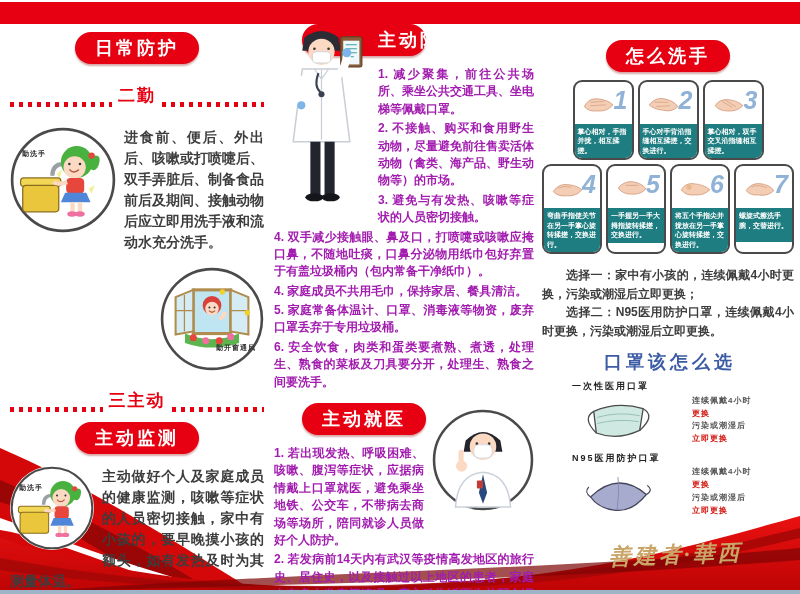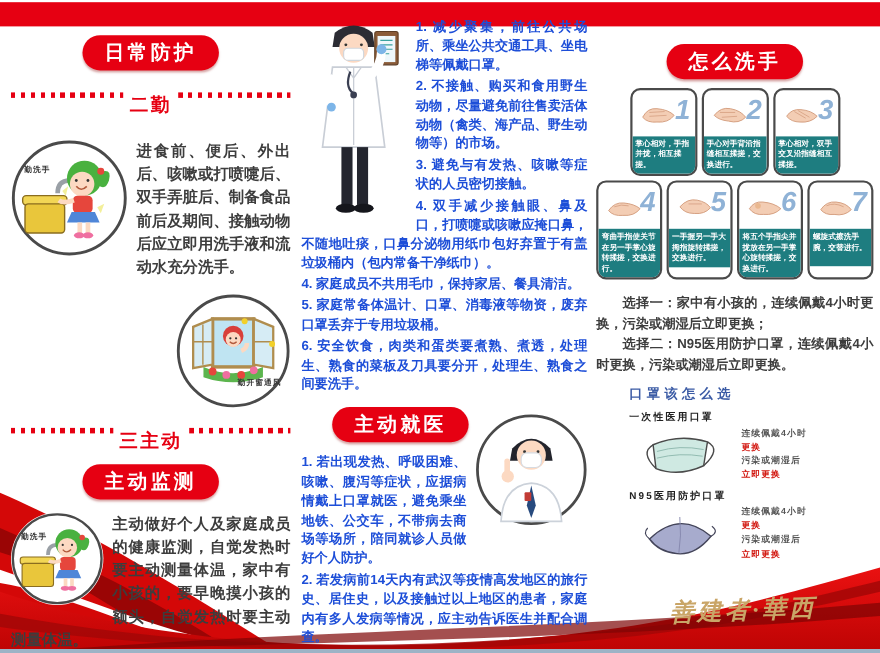--- a/index.html
+++ b/index.html
@@ -7,46 +7,46 @@
           font-family:"Liberation Sans",sans-serif; }
   .topbar { position:absolute; top:2px; left:0; width:800px; height:22px; background:#e60012; z-index:2; }
   .col { position:absolute; top:16px; z-index:2; }
   .col-left  { left:10px;  width:254px; }
   .col-mid   { left:274px; width:260px; }
   .col-right { left:542px; width:252px; }
   .badge { display:block; width:fit-content; background:#e60012; color:#fff; font-weight:bold;
            font-size:18px; letter-spacing:3px; padding:4px 20px; border-radius:999px;
            box-shadow:0 2px 2px rgba(140,0,0,.35); white-space:nowrap; }
   .center { margin-left:auto; margin-right:auto; }
-  .divider { display:flex; align-items:flex-start; gap:6px; }
+  .divider { display:flex; align-items:flex-end; gap:6px; }
   .divider .dots { flex:1; height:5px;
         background-image:repeating-linear-gradient(90deg,#e60012 0 4px,transparent 4px 9px); }
   .divider .lbl { color:#e60012; font-weight:bold; font-size:17px; letter-spacing:2px; }
   .para { font-size:14px; font-weight:bold; color:#3d3d3d; line-height:1.5; text-align:justify; margin:0; }
-  .listp { font-size:12px; font-weight:bold; color:#1d4ed8; line-height:1.45; text-align:justify; margin:0 0 2px 0; }
+  .listp { font-size:12px; font-weight:bold; color:#a21caf; line-height:1.45; text-align:justify; margin:0 0 2px 0; }
   .flow::after { content:""; display:block; clear:both; }
   .f-left  { float:left;  margin:0 8px 4px 0; }
   .f-right { float:right; margin:0 0 4px 8px; }
   .circle-ill { position:relative; background:#fff; border-radius:50%; }
   .circle-ill svg { display:block; }
   .tag { position:absolute; font-size:7px; font-weight:bold; color:#333; letter-spacing:1px; }
   .wash-grid { display:flex; justify-content:center; gap:4px; margin-top:8px; }
   .wcell { width:57px; border:2px solid #4a4a4a; border-radius:9px; background:#fff; overflow:hidden; }
   .wtop { position:relative; height:42px; }
   .wnum { position:absolute; right:4px; top:4px; font-size:25px; font-weight:bold; font-style:italic; color:#8fb2d6; }
   .whand { position:absolute; left:2px; top:9px; }
   .wcap { background:#1e7d80; color:#fff; font-size:7px; line-height:1.35; padding:3px 3px; min-height:28px; font-weight:bold; }
   .mask-sel { margin-top:12px; }
   .mask-sel p { font-size:12px; font-weight:bold; color:#3d3d3d; line-height:1.55; margin:0; text-align:justify; }
   .ind { text-indent:2em; }
   .cen { text-align:center !important; }
   .mask-panel { margin-top:10px; padding-left:30px; position:relative; }
-  .mp-title { color:#3b5ba5; font-weight:bold; font-size:12px; letter-spacing:4px; }
+  .mp-title { color:#3b5ba5; font-weight:bold; font-size:18px; letter-spacing:4px;margin-left:32px; }
   .mp-label { font-size:9px; font-weight:bold; color:#222; letter-spacing:2px; margin:6px 0 1px; }
-  .mp-row { display:flex; align-items:center; gap:10px; }
+  .mp-row { display:flex; align-items:center; gap:28px; }
   .mp-notes { font-size:8px; font-weight:bold; color:#555; line-height:1.6; letter-spacing:1px; }
   .mp-notes .red { color:#d2170f; }
   .ribbon { position:absolute; left:0; bottom:4px; z-index:1; }
   .signature { position:absolute; right:58px; bottom:24px; z-index:3; color:#c9a567;
                font-family:"Liberation Serif",serif; font-style:italic; font-weight:bold;
                font-size:22px; letter-spacing:3px; transform:rotate(-2deg); }
   .bottomstrip { position:absolute; bottom:0; left:0; width:800px; height:4px; background:#9db3c6; z-index:3; }
 </style>
 </head>
 <body>
@@ -143,21 +143,21 @@
           <rect x="53" y="48" width="17" height="15" rx="4" fill="#e6463c"></rect>
           <path d="M54,52 q-9,3 -13,0" stroke="#fcd9c2" stroke-width="4" fill="none"></path>
           <path d="M52,62 h20 l4,9 h-28 z" fill="#4f86d8"></path>
           <rect x="57" y="71" width="4" height="9" fill="#fcd9c2"></rect>
             <rect x="64" y="71" width="4" height="9" fill="#fcd9c2"></rect>
           <ellipse cx="58.5" cy="82" rx="4.5" ry="2.6" fill="#ef6fa0"></ellipse>
             <ellipse cx="66" cy="82" rx="4.5" ry="2.6" fill="#ef6fa0"></ellipse>
         </svg>
         <div class="tag" style="left:9px;top:17px;">勤洗手</div>
       </div>
-      <p class="para">主动做好个人及家庭成员的健康监测，自觉发热时要主动测量体温，家中有小孩的，要早晚摸小孩的额头，自觉发热时要主动测量体温。</p>
+      <p class="para">主动做好个人及家庭成员的健康监测，咳嗽等症状的人员密切接触，家中有小孩的，要早晚摸小孩的额头，如有发热及时为其测量体温。</p>
     </div>
   </div>
 
   <div class="col col-mid">
     <div class="flow">
       <div class="f-left" style="width:96px;">
         <svg width="96" height="188" viewBox="0 0 95 185">
           <path d="M30,13 q17,-13 34,0 l2,13 h-38 z" fill="#2c2c34"></path>
           <circle cx="47" cy="27" r="13" fill="#fcd9c2"></circle>
           <circle cx="40" cy="24" r="1.3" fill="#333"></circle>
@@ -173,20 +173,21 @@
           <path d="M62,52 q10,-10 10,-22" stroke="#fff" stroke-width="8" fill="none"></path>
           <circle cx="72" cy="28" r="4.5" fill="#7db5e8"></circle>
           <path d="M30,52 q-8,16 -3,26" stroke="#fff" stroke-width="8" fill="none"></path>
           <circle cx="27" cy="80" r="4" fill="#7db5e8"></circle>
           <rect x="36" y="116" width="10" height="52" fill="#23252e"></rect>
           <rect x="50" y="116" width="10" height="52" fill="#23252e"></rect>
           <ellipse cx="40" cy="171" rx="9" ry="4" fill="#15161c"></ellipse>
           <ellipse cx="56" cy="171" rx="9" ry="4" fill="#15161c"></ellipse>
         </svg>
       </div>
+      <div class="badge" style="margin:8px 0 10px 28px;">主动防护</div>
       <p class="listp">1. 减少聚集，前往公共场所、乘坐公共交通工具、坐电梯等佩戴口罩。</p>
       <p class="listp">2. 不接触、购买和食用野生动物，尽量避免前往售卖活体动物（禽类、海产品、野生动物等）的市场。</p>
       <p class="listp">3. 避免与有发热、咳嗽等症状的人员密切接触。</p>
       <p class="listp">4. 双手减少接触眼、鼻及口，打喷嚏或咳嗽应掩口鼻，不随地吐痰，口鼻分泌物用纸巾包好弃置于有盖垃圾桶内（包内常备干净纸巾）。</p>
       <p class="listp">4. 家庭成员不共用毛巾，保持家居、餐具清洁。</p>
       <p class="listp">5. 家庭常备体温计、口罩、消毒液等物资，废弃口罩丢弃于专用垃圾桶。</p>
       <p class="listp">6. 安全饮食，肉类和蛋类要煮熟、煮透，处理生、熟食的菜板及刀具要分开，处理生、熟食之间要洗手。</p>
     </div>
 
     <div class="flow" style="margin-top:10px;">

